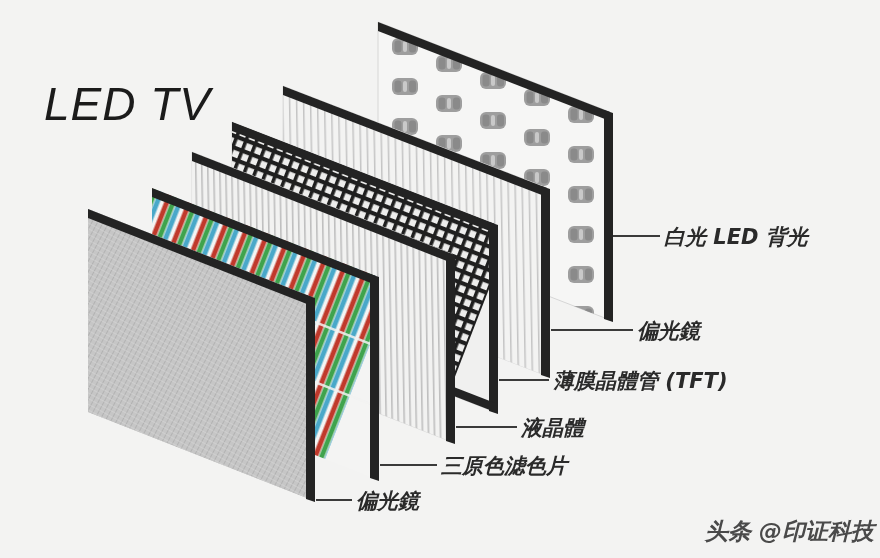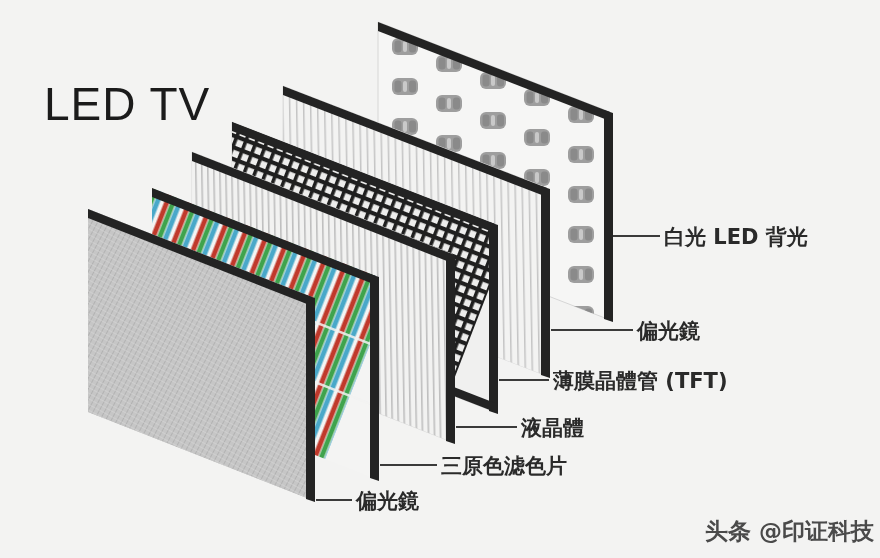--- a/index.html
+++ b/index.html
@@ -12,20 +12,21 @@
     height: 558px;
     position: relative;
     overflow: hidden;
     font-family: "Liberation Sans", "DejaVu Sans", sans-serif;
   }
 
   #stage {
     position: absolute;
     inset: 0;
     background: #737373;
+    font-style: italic;
   }
 
   svg#diagram {
     position: absolute;
     left: 0;
     top: 0;
     width: 880px;
     height: 558px;
     display: block;
   }

